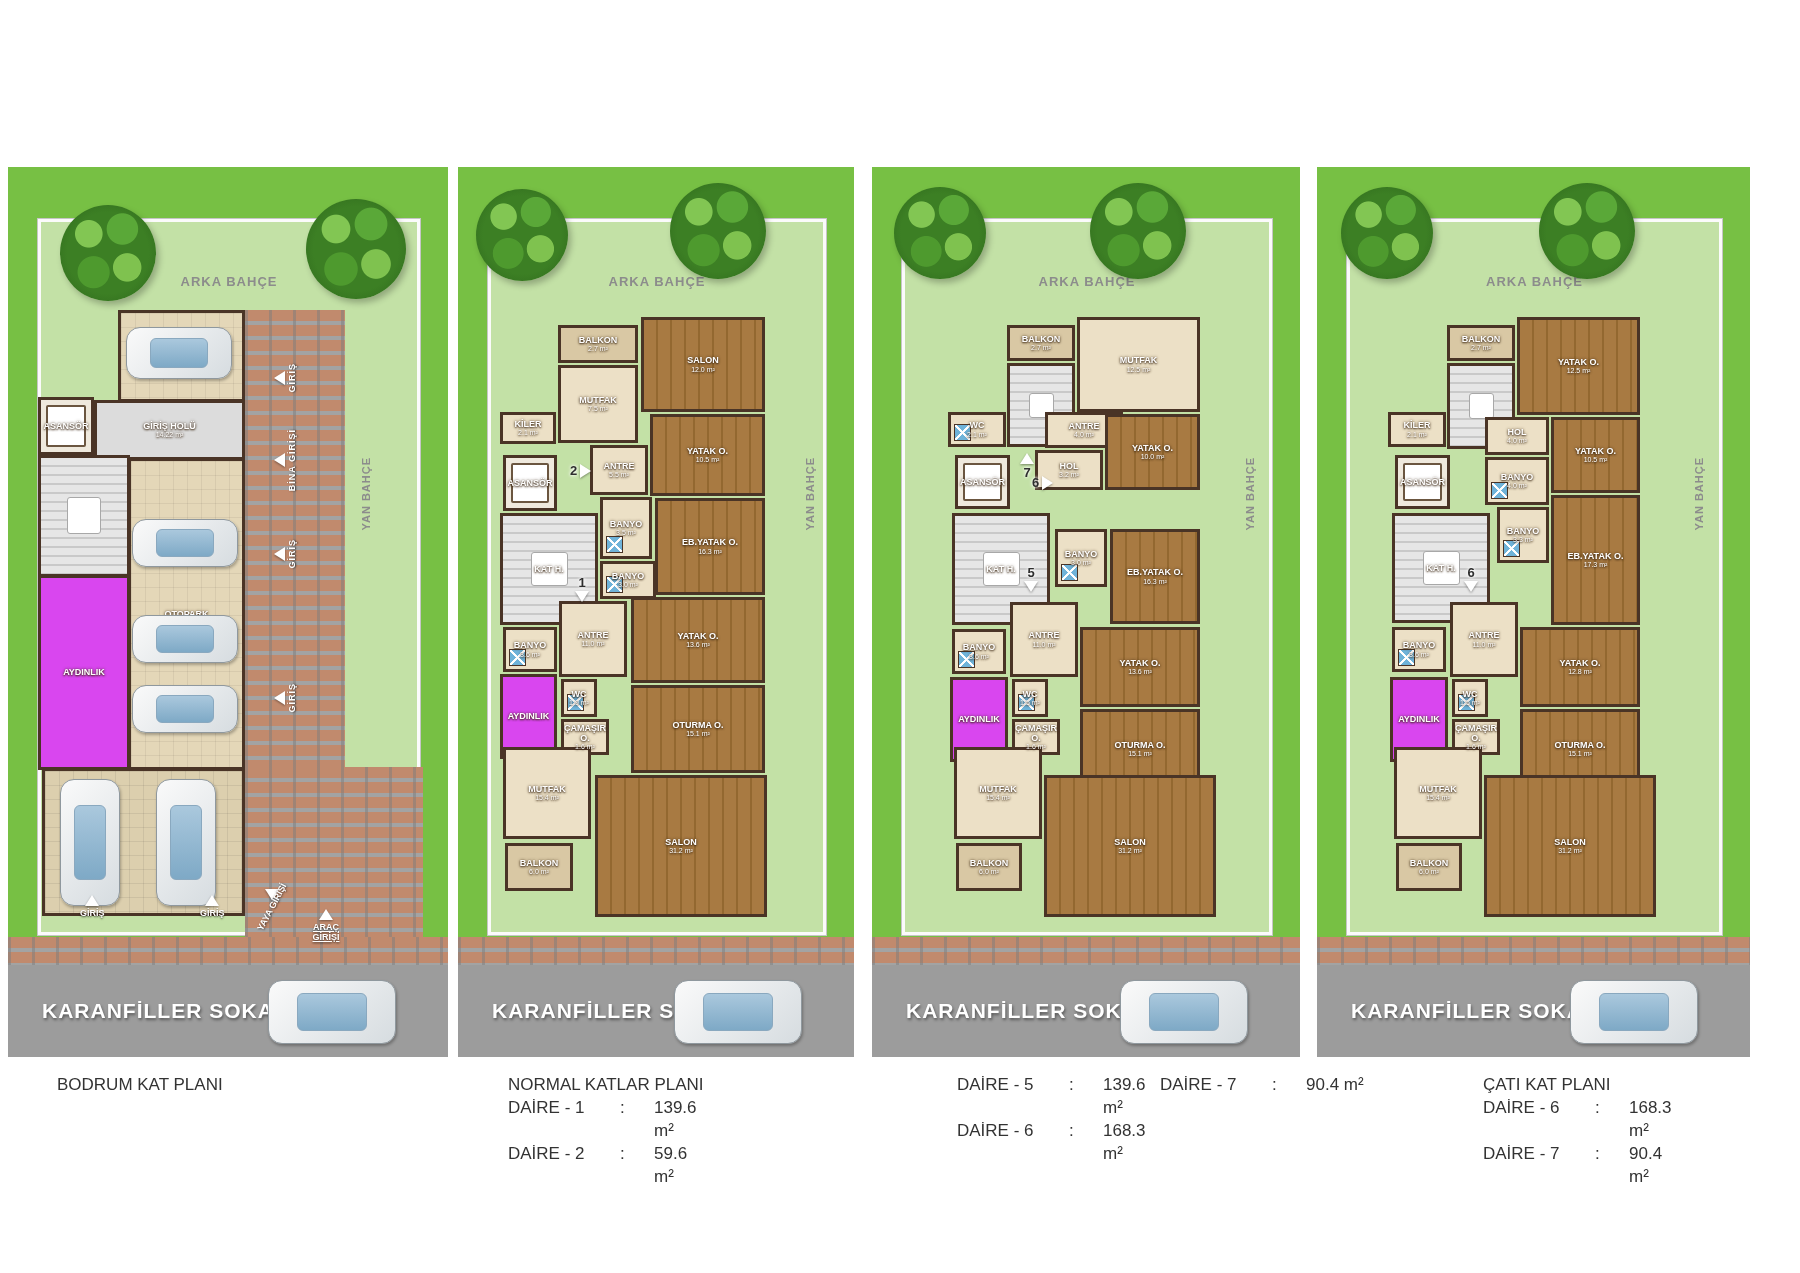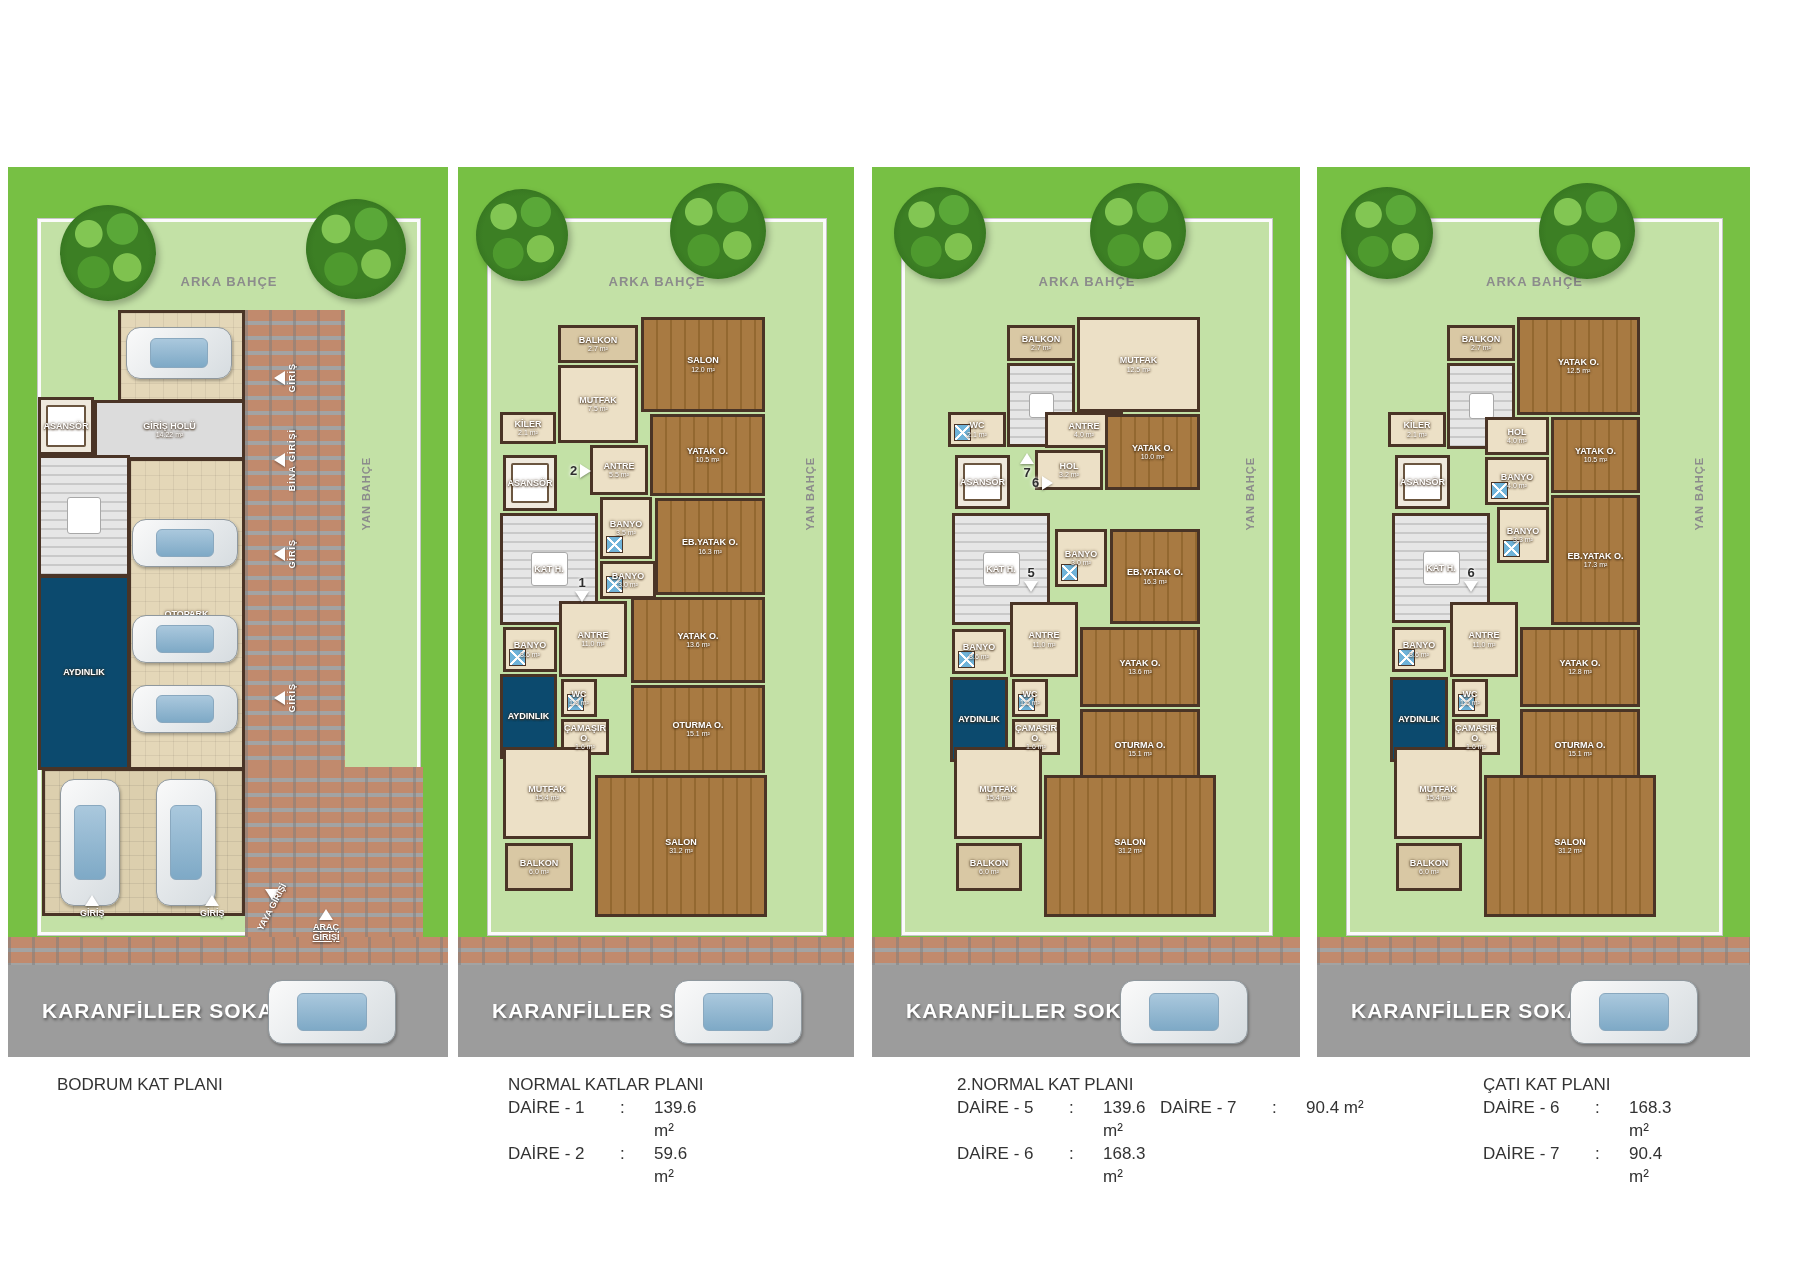--- a/index.html
+++ b/index.html
@@ -23,21 +23,21 @@
       repeating-linear-gradient(90deg, rgba(125,125,125,.5) 0 3px, rgba(0,0,0,0) 3px 24px),
       repeating-linear-gradient(180deg, #c18a6d 0 11px, #a3a3a3 11px 15px);}
   .room{position:absolute;border:3px solid #4a3426;box-sizing:border-box;}
   .wood{background:repeating-linear-gradient(90deg,#a87a42 0 12px,#936830 12px 14px);text-decoration:underline;}
   .tile{background:#ece0c6;}
   .balk{background:#d9c8a4;}
   .hall{background:#dcdcdc;}
   .stairs{background:repeating-linear-gradient(180deg,#e6e6e6 0 7px,#c9c9c9 7px 9px);}
   .stairs::after{content:"";position:absolute;left:30%;top:34%;width:38%;height:30%;
     background:#fff;border:1px solid #a8a8a8;border-radius:3px;}
-  .ayd{background:#0c4a6e;}
+  .ayd{background:#d946ef;}
   .park{background-color:#e4d7b8;background-image:
       linear-gradient(rgba(0,0,0,.06) 1px, rgba(0,0,0,0) 1px),
       linear-gradient(90deg, rgba(0,0,0,.06) 1px, rgba(0,0,0,0) 1px);background-size:14px 14px;}
   .park2{background-color:#dccfae;background-image:
       linear-gradient(rgba(0,0,0,.07) 1px, rgba(0,0,0,0) 1px),
       linear-gradient(90deg, rgba(0,0,0,.07) 1px, rgba(0,0,0,0) 1px);background-size:14px 14px;}
   .bath{background:#ece0c6;}
   .elev{background:#efe9dd;}
   .cab{position:absolute;inset:5px;background:#fff;border:2px solid #6b5640;border-radius:2px;}
   .shower{position:absolute;left:3px;bottom:3px;width:15px;height:15px;border:1px solid #4a3426;
@@ -502,21 +502,20 @@
       </div>
       <div class="brick" style="left: 0px; top: 770px; width: 428px; height: 28px;"></div>
       <div class="street" style="left: 0px; top: 798px; width: 428px; height: 92px;">
         <div class="stlabel">KARANFİLLER SOKAK</div>
         <div class="car" style="left: 248px; top: 15px; width: 126px; height: 62px;">
           <div class="car-cabin"></div>
         </div>
       </div>
     </div>
     <div class="cap" style="left: 957px; top: 1056px;">
-      <div class="ct">2.NORMAL KAT PLANI</div>
       <div class="ccols">
         <div class="ccol1">
           <div class="crow">
             <div class="cl">DAİRE - 5</div>
             <div class="cc">:</div>
             <div class="cv">139.6 m²</div>
           </div>
           <div class="crow">
             <div class="cl">DAİRE - 6</div>
             <div class="cc">:</div>

